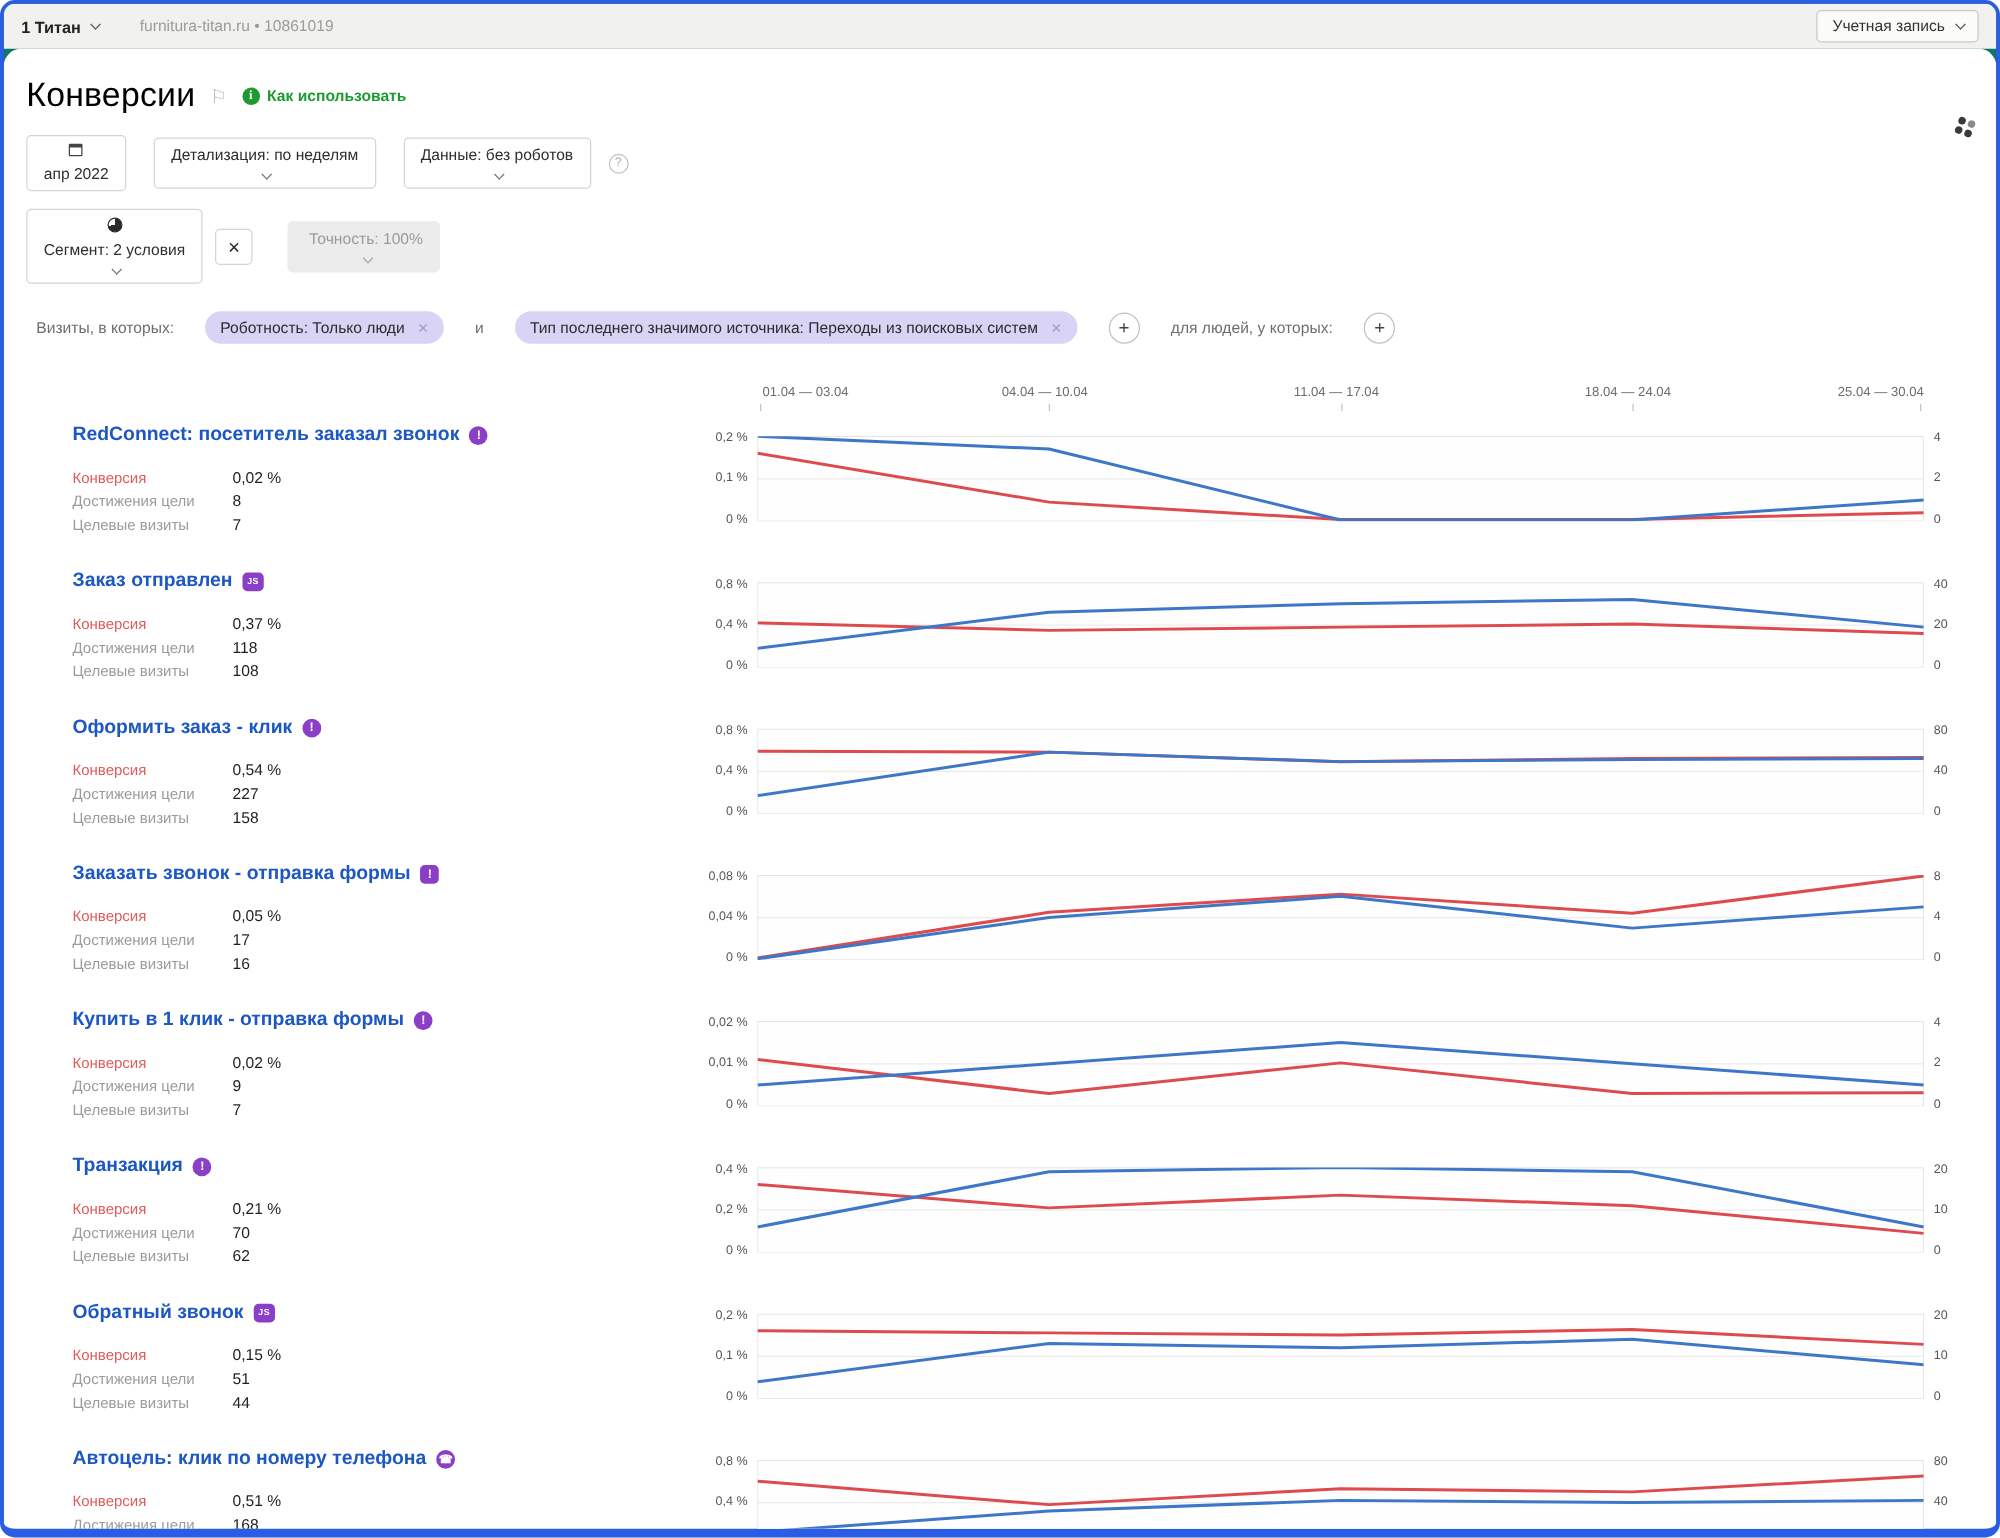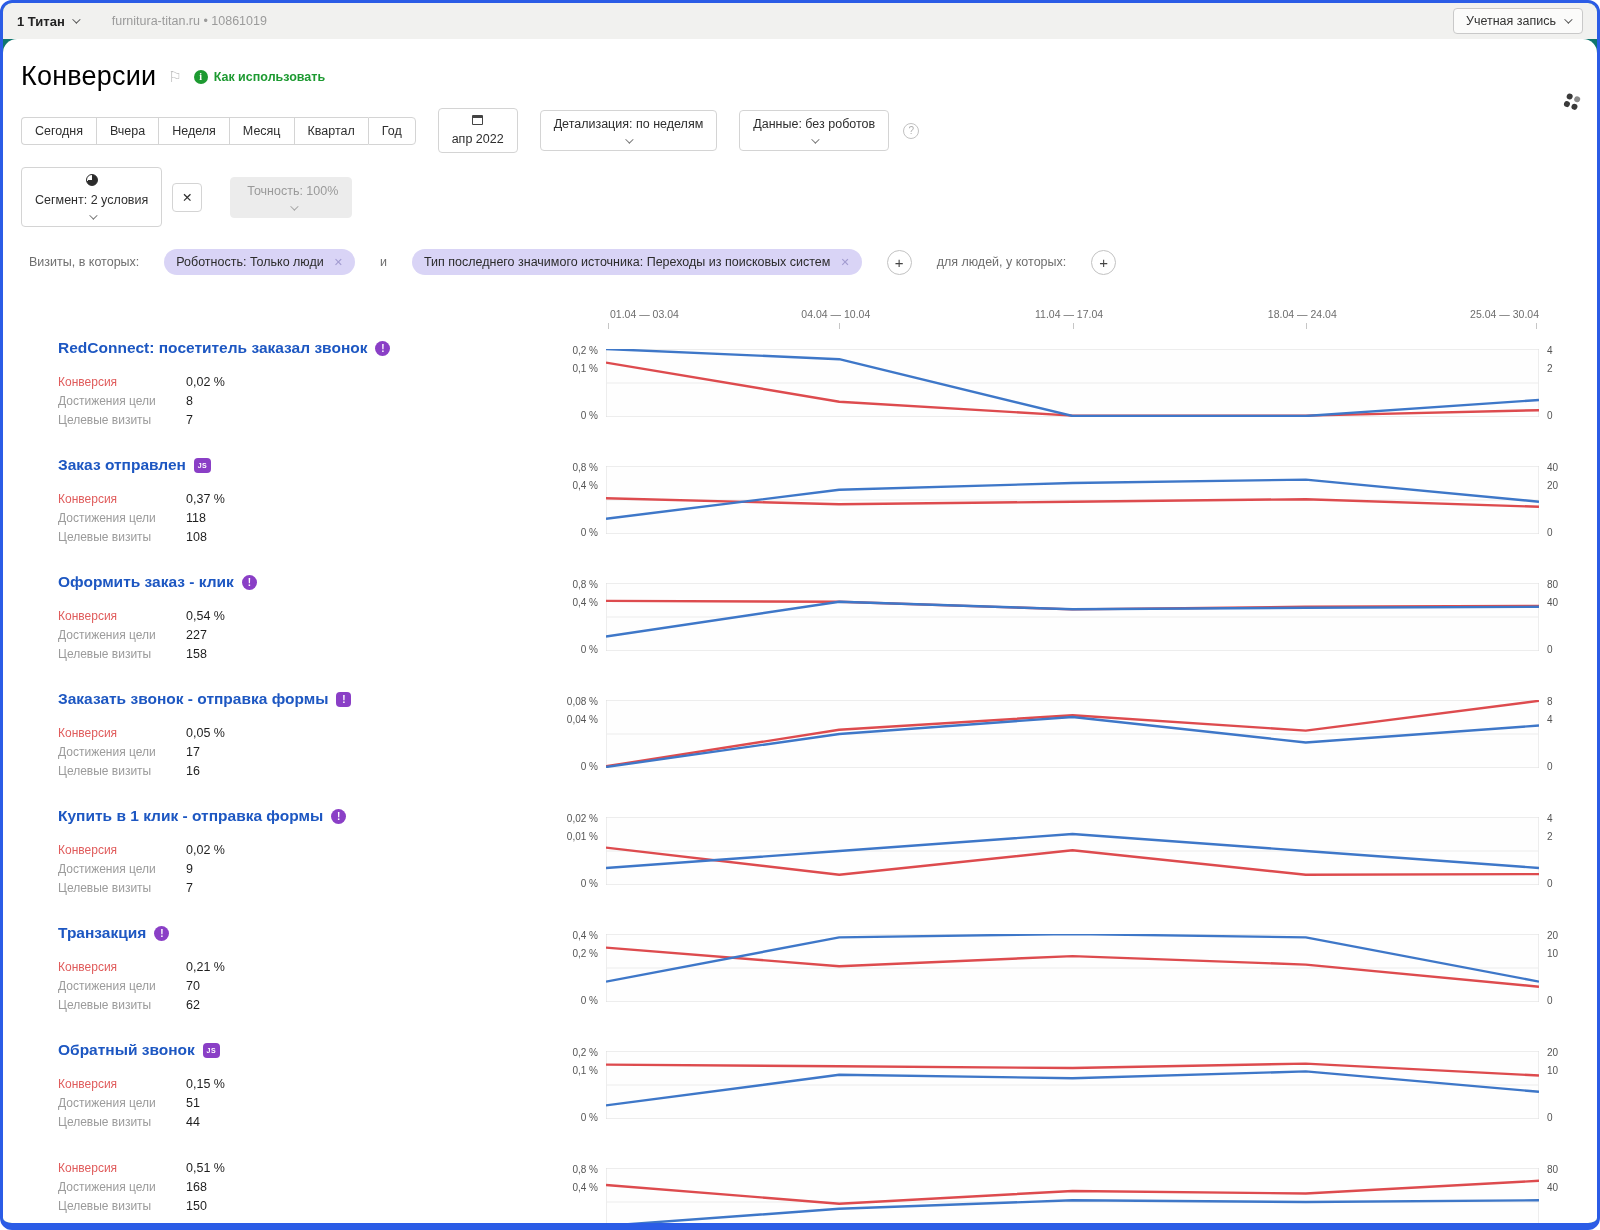--- a/index.html
+++ b/index.html
@@ -75,21 +75,21 @@
   .stat-row { display:flex; height:19px; align-items:center; }
   .stat-label { width:128px; font-size:12px; color:#9b9b9b; }
   .stat-label.conv { color:#e05c5c; }
   .stat-value { font-size:12.5px; color:#1f1f1f; }
   .goal-chart { flex:1; display:flex; margin-top:20px; height:68px; }
   .axis { position:relative; width:58px; font-size:10px; color:#555; }
   .axis span { position:absolute; }
   .axis-left  { text-align:right; }
   .axis-left span  { right:8px; }
   .axis-right span { left:8px; }
-  .axis .t0 { top:-4px; } .axis .t1 { top:14px; } .axis .t2 { bottom:-4px; }
+  .axis .t0 { top:-4px; } .axis .t1 { top:28px; } .axis .t2 { bottom:-4px; }
   .plot { flex:1; height:68px; background:#fefefe; }
   .plot svg { display:block; width:100%; height:68px; }
 </style>
 </head>
 <body>
 
 <div class="frame">
   <div class="topbar">
     <div class="counter-name">
       <span>1 Титан</span>
@@ -114,28 +114,20 @@
       </span>
     </div>
     <div class="widgets-icon">
         <i></i>
         <i></i>
         <i></i>
         <i></i>
       </div>
 
     <div class="toolbar">
-      <div class="seg-group">
-        <button class="btn">Сегодня</button>
-        <button class="btn">Вчера</button>
-        <button class="btn">Неделя</button>
-        <button class="btn">Месяц</button>
-        <button class="btn">Квартал</button>
-        <button class="btn">Год</button>
-      </div>
       <button class="btn single">
         <span class="cal-icon"></span>
         <span>апр 2022</span>
       </button>
       <button class="btn single">
         <span>Детализация: по неделям</span>
         <span class="caret"></span>
       </button>
       <button class="btn single">
         <span>Данные: без роботов</span>
@@ -473,20 +465,24 @@
       <div class="axis axis-right">
         <span class="t0">20</span>
         <span class="t1">10</span>
         <span class="t2">0</span>
       </div>
     </div>
   </div>
 
   <div class="goal-row">
     <div class="goal-info">
+      <div class="goal-title-line">
+        <a class="goal-title">Автоцель: клик по номеру телефона</a>
+        <span class="goal-badge badge-phone">☎</span>
+      </div>
       <div class="stat-row">
         <span class="stat-label conv">Конверсия</span>
         <span class="stat-value">0,51 %</span>
       </div>
       <div class="stat-row">
         <span class="stat-label">Достижения цели</span>
         <span class="stat-value">168</span>
       </div>
       <div class="stat-row">
         <span class="stat-label">Целевые визиты</span>

